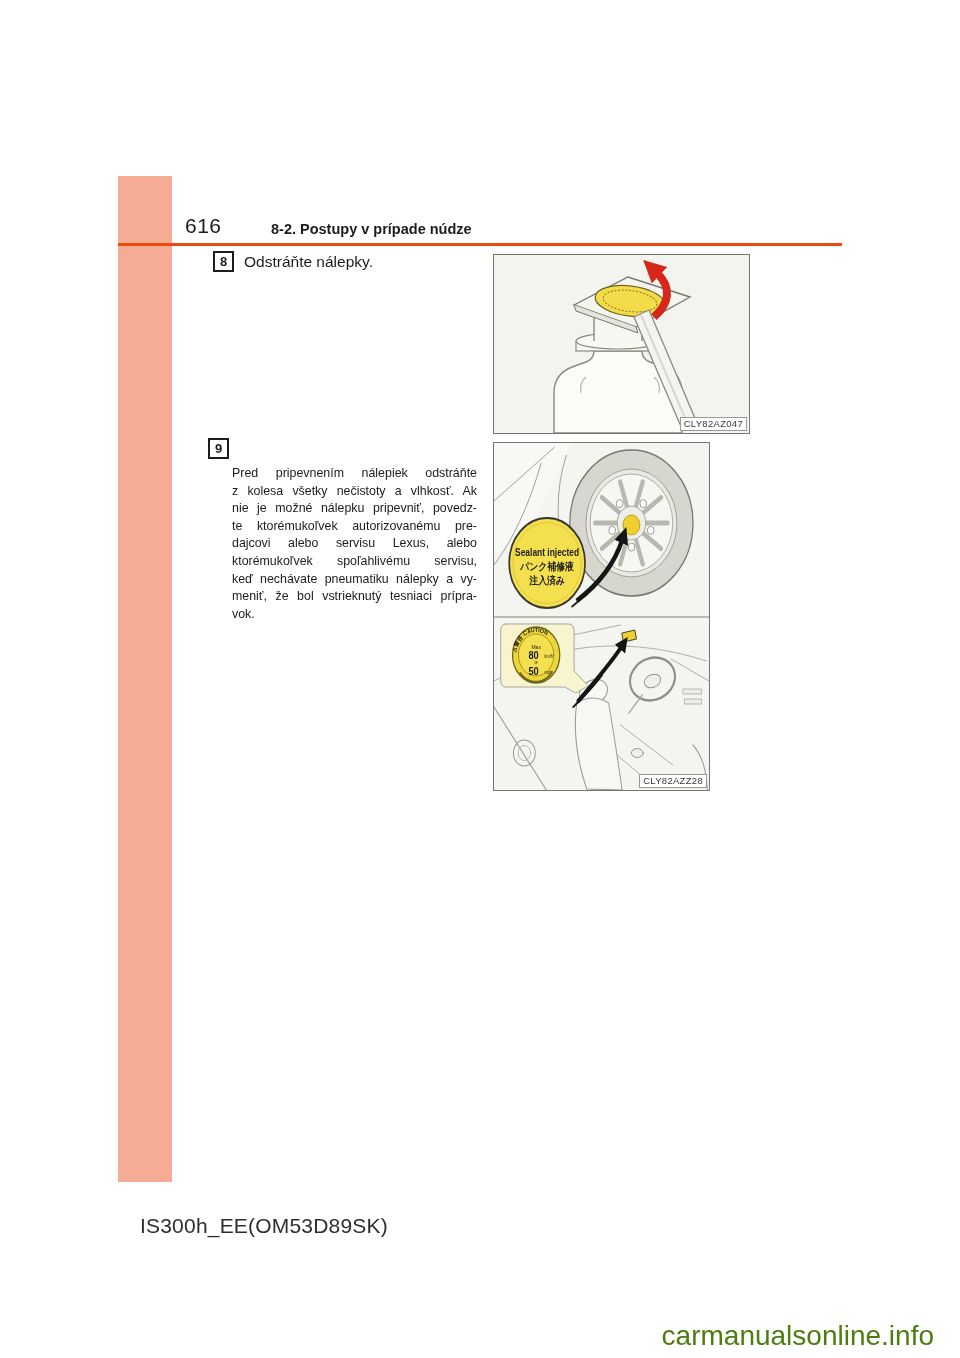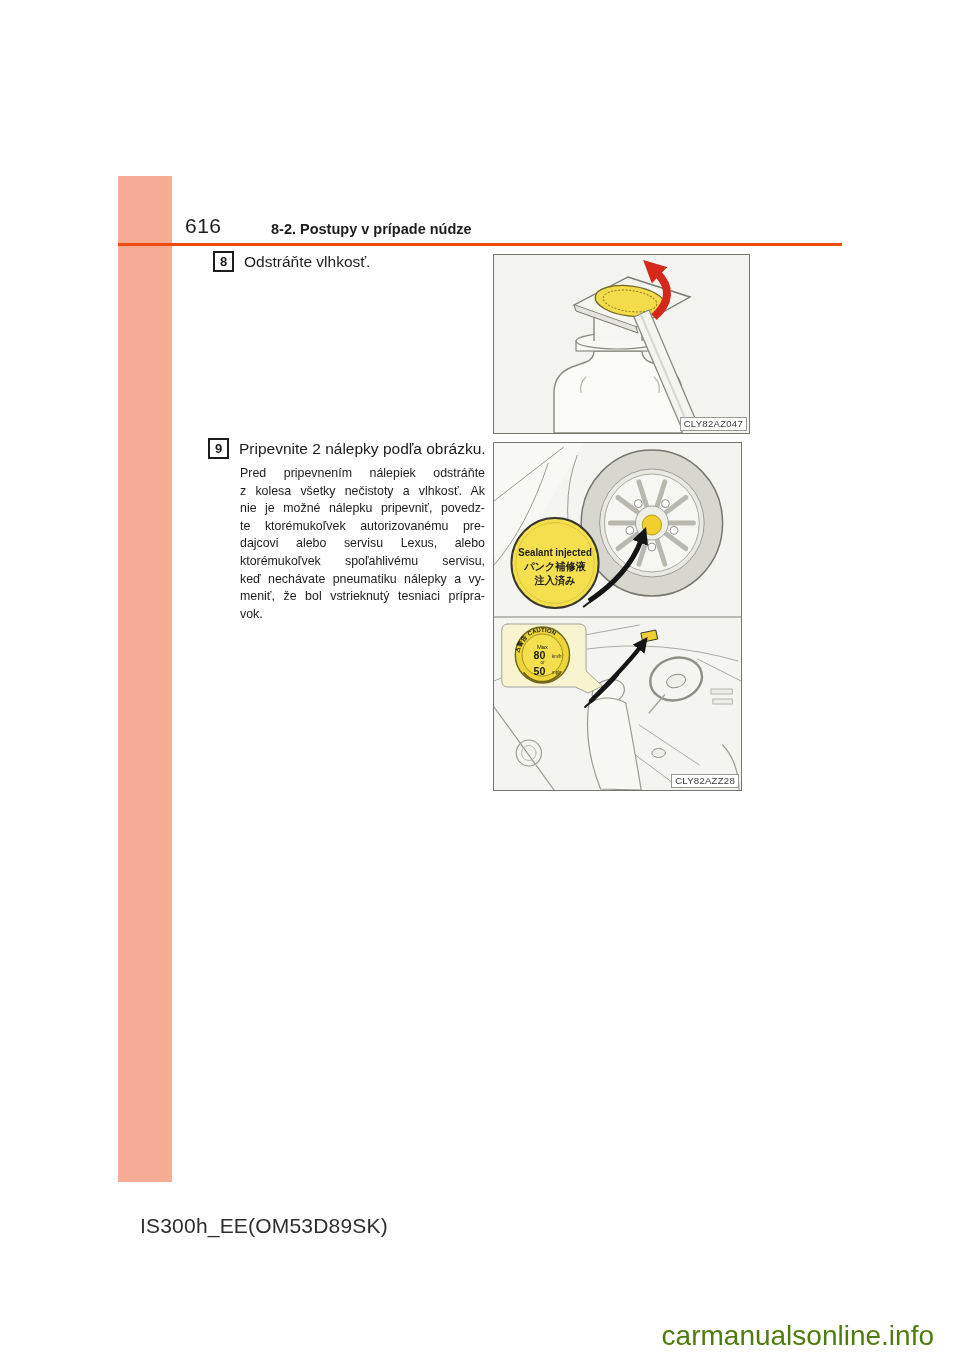--- a/index.html
+++ b/index.html
@@ -12,51 +12,50 @@
   .section-title{position:absolute;left:260px;top:221px;font-size:14.5px;font-weight:bold;padding-left:11px;}
   .header-rule{position:absolute;left:118px;top:243px;width:724px;height:3px;background:#ee4b0e;}
   .step-row{position:absolute;display:flex;align-items:flex-start;}
   .step-row.s8{left:213px;top:251px;}
   .step-row.s9{left:208px;top:438px;}
   .step-badge{
     width:17px;height:17px;border:2px solid #1c1c1c;background:#fff;
     font-size:13px;font-weight:bold;text-align:center;line-height:17px;flex:0 0 auto;
   }
   .step-label{font-size:15.5px;line-height:22px;margin-left:10px;white-space:nowrap;}
-  .step-body{position:absolute;left:240px;top:465px;width:245px;font-size:12.4px;}
+  .step-body{position:absolute;left:232px;top:465px;width:245px;font-size:12.4px;}
   .jline{height:17.6px;line-height:17.6px;text-align:justify;text-align-last:justify;overflow:hidden;}
   .jline.last{text-align-last:left;}
   .figure{position:absolute;border:1px solid #76766e;background:#a16207;box-sizing:border-box;}
   .figure.f1{left:493px;top:254px;width:257px;height:180px;}
-  .figure.f2{left:493px;top:442px;width:249px;height:349px;text-align:right;}
+  .figure.f2{left:493px;top:442px;width:217px;height:349px;text-align:right;}
   .figure svg{display:block;width:100%;height:100%;}
   .fig-code{
     position:absolute;right:2px;bottom:2px;background:#ffffff;border:1px solid #9a9a92;
     font-size:9.5px;line-height:12px;padding:0 3px;color:#3a3a3a;letter-spacing:0.3px;
   }
   .footer-code{position:absolute;left:140px;top:1214px;font-size:21px;color:#2e2e2e;letter-spacing:0.2px;}
   .watermark{position:absolute;right:26px;top:1320px;font-size:28px;color:#4d7c0f;}
 </style>
 </head>
 <body>
 
 <div class="accent-bar"></div>
 
 <div class="page-number">616</div>
 <div class="section-title">8-2. Postupy v prípade núdze</div>
 <div class="header-rule"></div>
 
 <div class="step-row s8">
   <div class="step-badge">8</div>
-  <div class="step-label">Odstráňte vlhkosť.</div>
+  <div class="step-label">Odstráňte nálepky.</div>
 </div>
 
 <div class="step-row s9">
   <div class="step-badge">9</div>
-  <div class="step-label">Pripevnite 2 nálepky podľa obrázku.</div>
 </div>
 
 <div class="step-body">
   <div class="jline">Pred pripevnením nálepiek odstráňte</div>
   <div class="jline">z kolesa všetky nečistoty a vlhkosť. Ak</div>
   <div class="jline">nie je možné nálepku pripevniť, povedz-</div>
   <div class="jline">te ktorémukoľvek autorizovanému pre-</div>
   <div class="jline">dajcovi alebo servisu Lexus, alebo</div>
   <div class="jline">ktorémukoľvek spoľahlivému servisu,</div>
   <div class="jline">keď nechávate pneumatiku nálepky a vy-</div>

